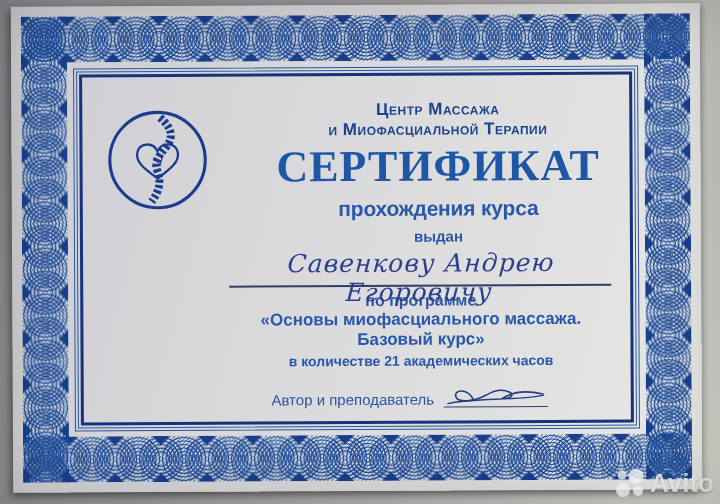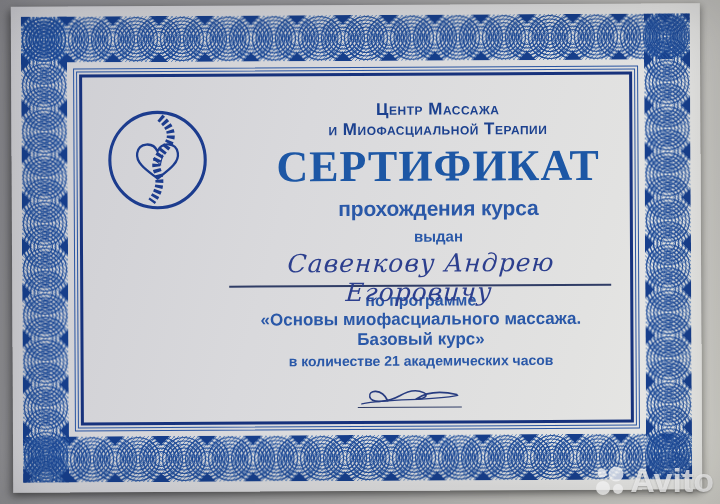--- a/index.html
+++ b/index.html
@@ -38,21 +38,21 @@
   .program{text-align:center;padding-left:128px;margin-top:5px;color:#2a58a8;}
   .p-label{font-size:16px;font-weight:bold;}
   .p-line{font-size:17px;font-weight:bold;line-height:1.15;}
   .hours{font-size:14px;font-weight:bold;margin-top:4px;}
   .footer{position:absolute;left:0;right:0;bottom:13px;display:flex;
     justify-content:center;align-items:flex-end;gap:10px;padding-left:105px;
     color:#2a55a4;font-size:15px;}
   .sig-box{position:relative;width:104px;height:26px;border-bottom:1.5px solid #303d66;}
   .sig-box svg{position:absolute;left:0;bottom:-4px;}
   .watermark{position:absolute;right:6px;bottom:4px;display:flex;align-items:center;
-    gap:3px;color:rgba(255,255,255,.78);font-size:34px;font-weight:bold;
+    gap:3px;color:rgba(255,255,255,.78);font-size:26px;font-weight:bold;
     text-shadow:0 1px 2px rgba(0,0,0,.25);}
 </style>
 </head>
 <body>
 
 <svg width="0" height="0" style="position:absolute">
   <defs>
     <pattern id="gh" width="46" height="46" patternUnits="userSpaceOnUse">
       <path d="M-44,46L2,0 M-40,46L6,0 M-36,46L10,0 M-32,46L14,0 M-28,46L18,0 M-24,46L22,0 M-20,46L26,0 M-16,46L30,0 M-12,46L34,0 M-8,46L38,0 M-4,46L42,0 M0,46L46,0 M4,46L50,0 M8,46L54,0 M12,46L58,0 M16,46L62,0 M20,46L66,0 M24,46L70,0 M28,46L74,0 M32,46L78,0 M36,46L82,0 M40,46L86,0 M44,46L90,0" stroke="#396ab0" stroke-width="1" opacity="0.8" fill="none"></path>
       <path d="M-24,0L22,46 M-12,0L34,46 M0,0L46,46 M12,0L58,46 M24,0L70,46 M36,0L82,46" stroke="#396ab0" stroke-width="1" opacity="0.45" fill="none"></path>
@@ -156,20 +156,21 @@
         </div>
 
         <div class="program">
           <div class="p-label">по программе</div>
           <div class="p-line">«Основы миофасциального массажа.</div>
           <div class="p-line">Базовый курс»</div>
           <div class="hours">в количестве 21 академических часов</div>
         </div>
 
         <div class="footer">
+          <span>Автор и преподаватель</span>
           <span class="sig-box">
             <svg width="104" height="28" viewBox="0 0 104 28">
               <path d="M30,18 C24,5 10,7 12,14 C14,21 31,19 42,13 C52,7 60,7 66,10 C72,13 65,17 59,16 C68,10 82,8 99,12" fill="none" stroke="#283c80" stroke-width="1.6" stroke-linecap="round"></path>
               <path d="M4,21 C34,15 70,19 100,13" fill="none" stroke="#283c80" stroke-width="1.3" stroke-linecap="round"></path>
             </svg>
           </span>
         </div>
 
        </div>
       </div>

